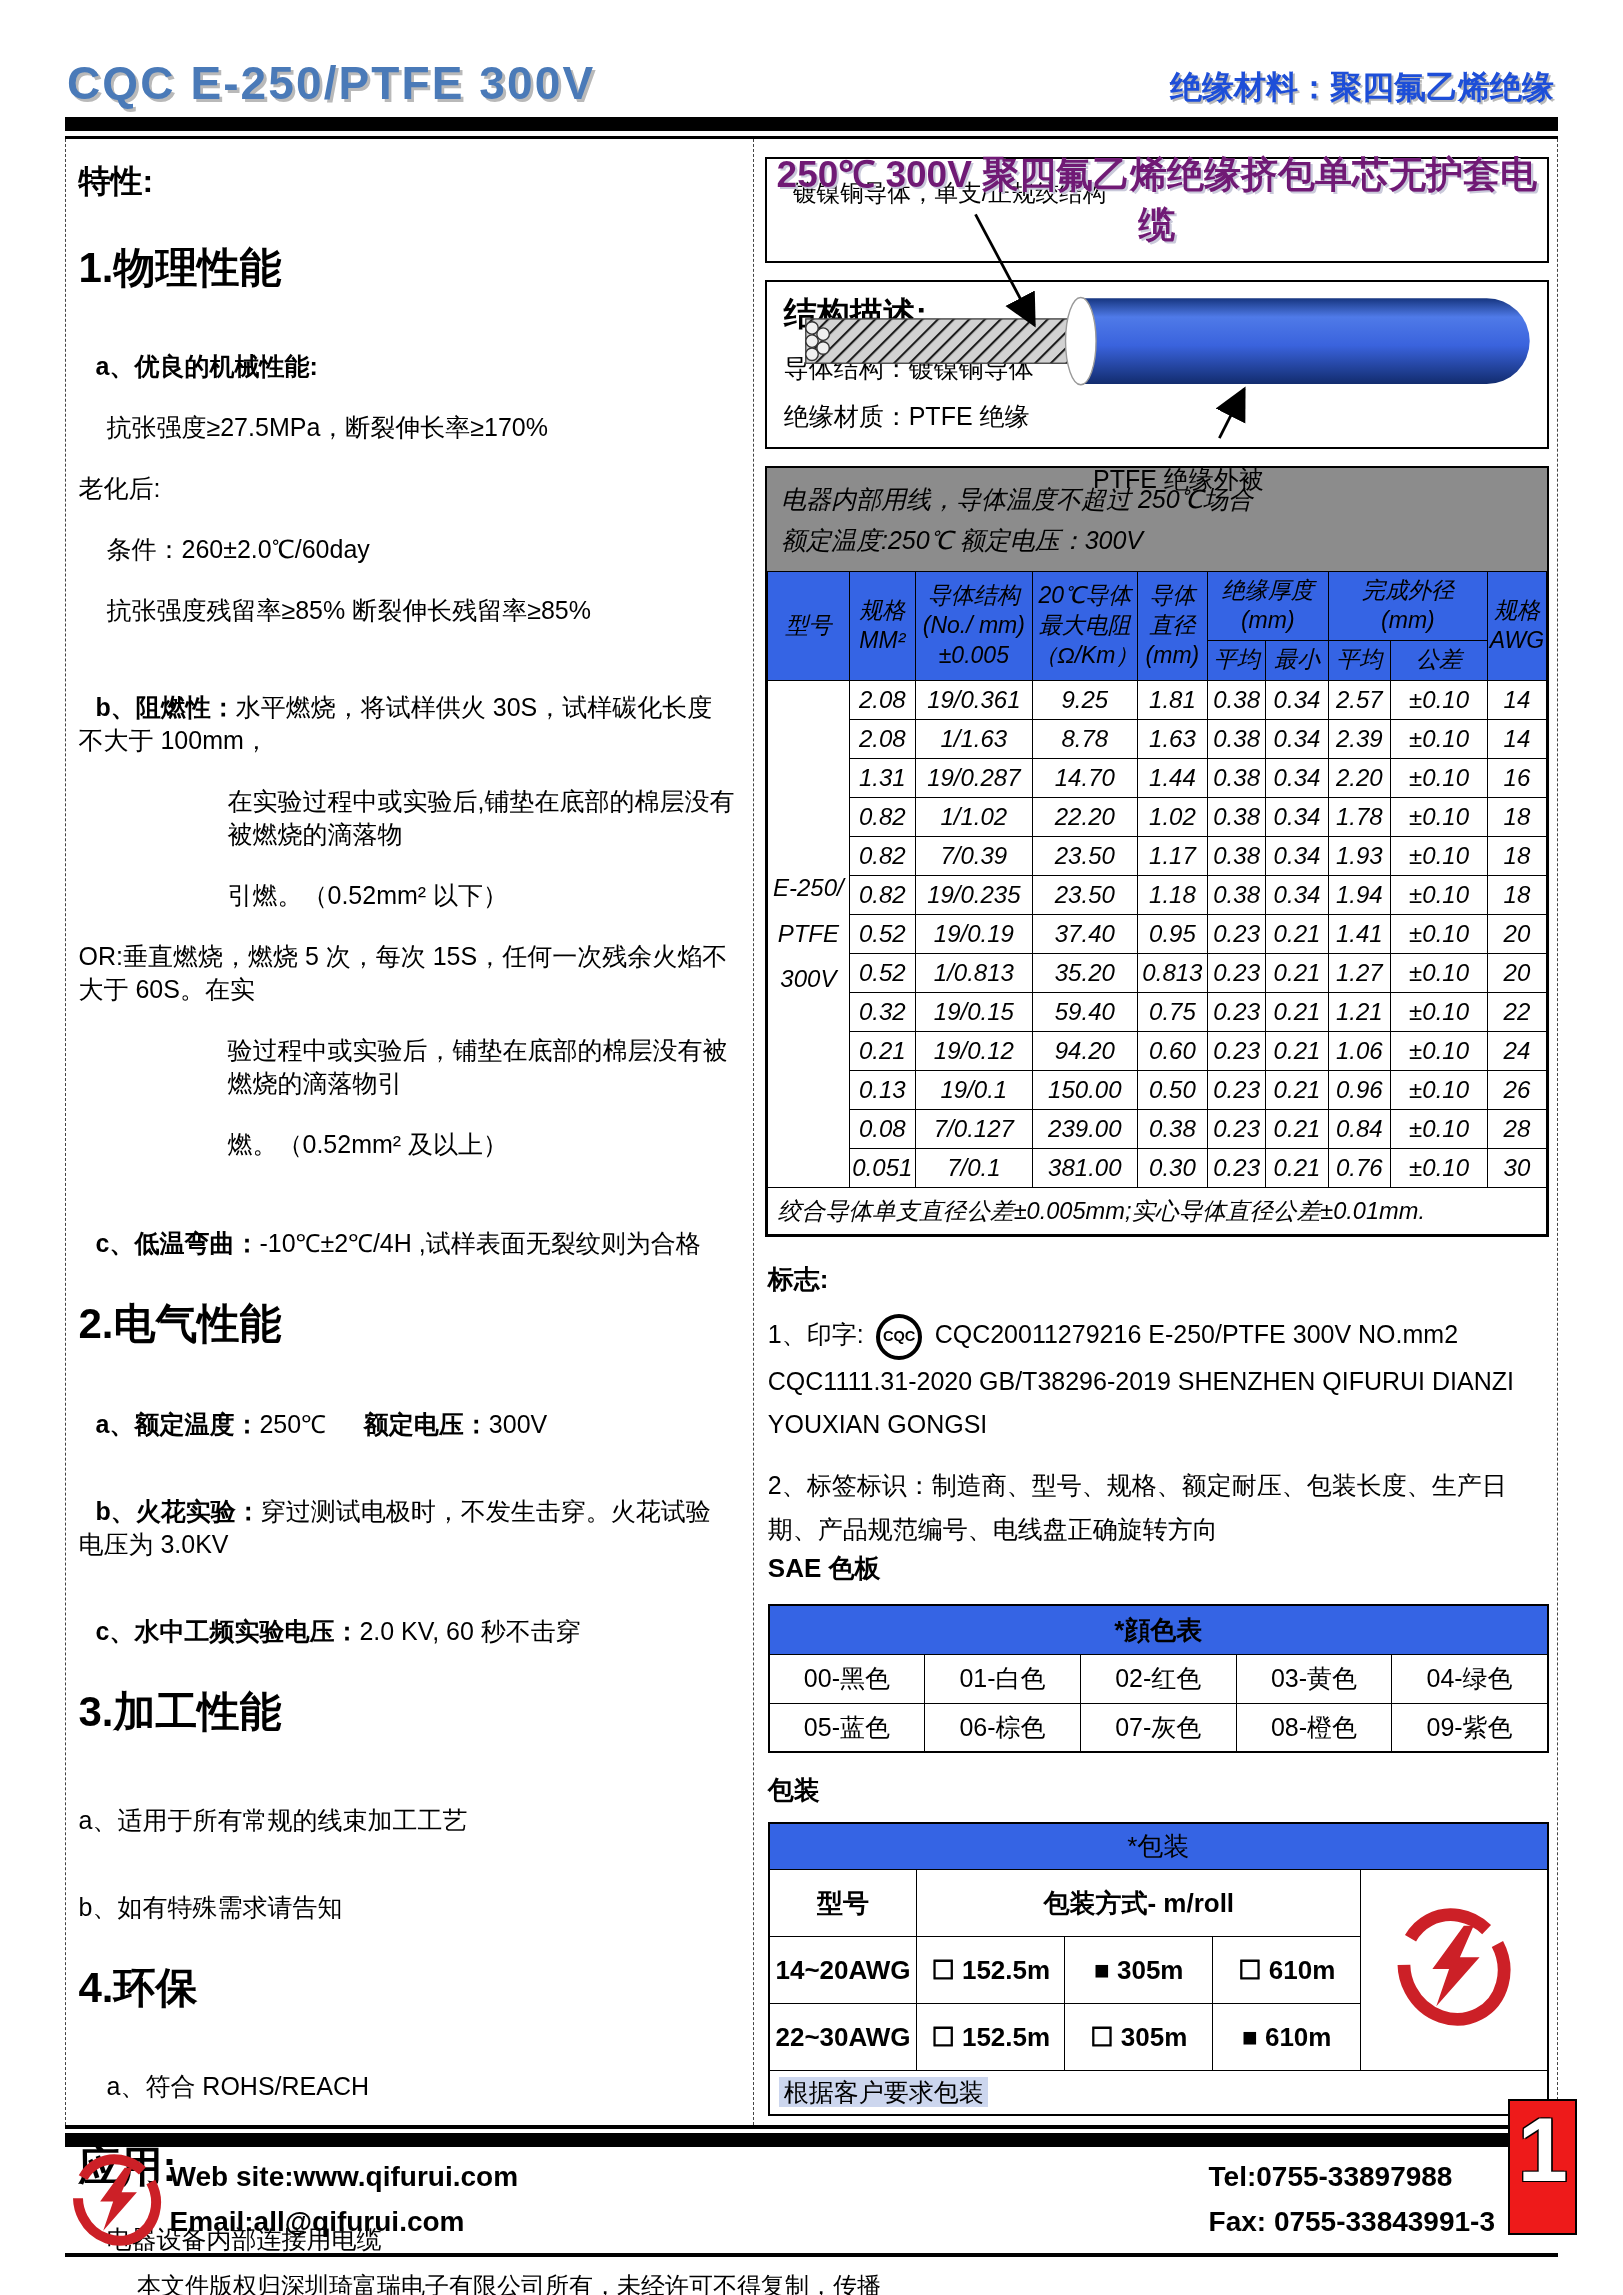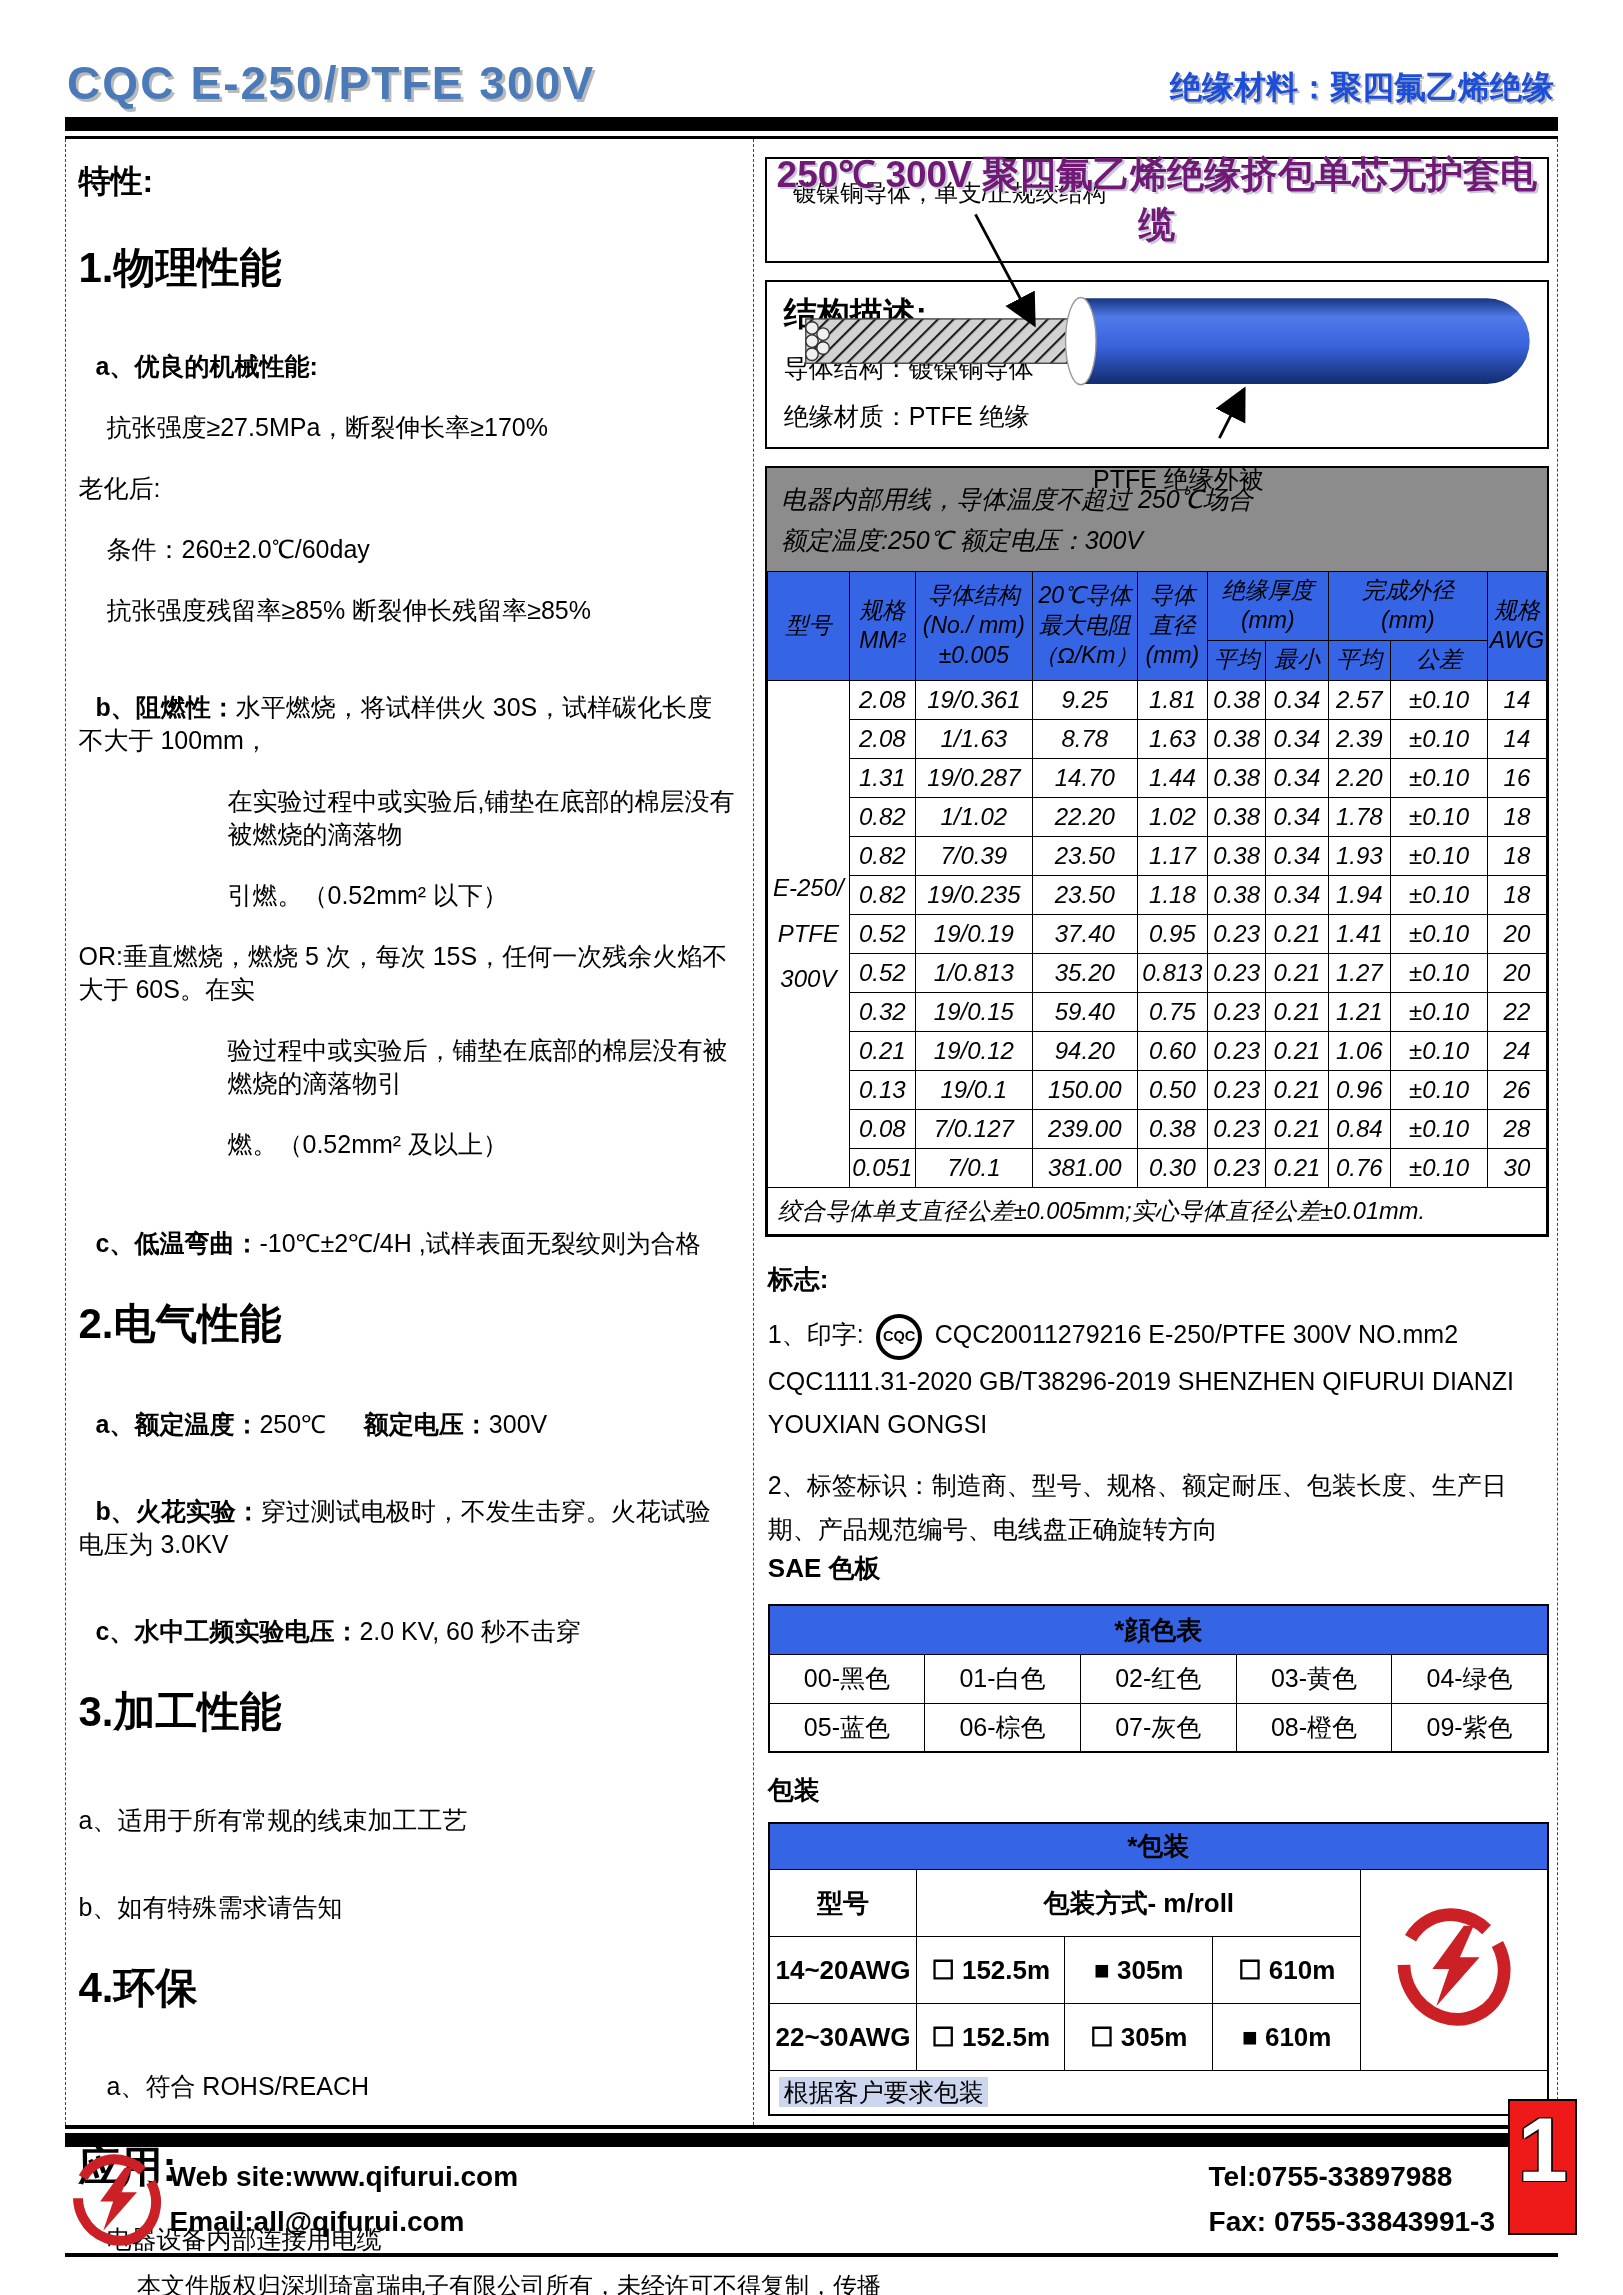--- a/index.html
+++ b/index.html
@@ -60,21 +60,21 @@
   .cqc-badge { display:inline-flex; align-items:center; justify-content:center; width:46px; height:46px; border:4.2px solid #000; border-radius:50%; font-size:14.6px; font-weight:bold; letter-spacing:0; vertical-align:middle; margin:0 12.5px; }
 
   .sae-section { margin-top:auto; padding-left:2.8px; }
   .sae-h, .pack-h { font-size:26px; font-weight:bold; }
   .sae-table { margin-top:18px; border:2.1px solid #000; }
   .sae-table .title-row th { background:#3564e4; font-size:26px; font-weight:bold; height:49px; }
   .sae-table td { font-size:25px; height:49px; }
 
   .pack-section { margin-top:19.4px; padding-left:2.8px; }
   .pack-table { margin-top:14px; border:2.1px solid #000; }
-  .pack-table .title-row th { background:#3564e4; font-size:26px; font-weight:bold; height:47px; }
+  .pack-table .title-row th { background:#3564e4; font-size:26px; font-weight:normal; height:47px; }
   .pack-table td { font-size:26px; height:67px; font-weight:bold; }
   .pack-note td { text-align:left; font-weight:normal; height:44px; padding-left:9.7px; }
   .pack-note-text { background:#ccd6ee; font-size:25px; padding:1.4px 4.2px;margin-top:34px; }
   .logo-cell { border-left:1.4px solid #000; }
 
   
   .footer { margin:0 65px; position:relative; }
   .footer-row { display:flex; justify-content:space-between; align-items:center; padding:7px 7px 7px 5.6px; }
   .f-left { display:flex; align-items:center; gap:7px; }
   .f-lines { font-size:28px; font-weight:bold; line-height:1.6; }

